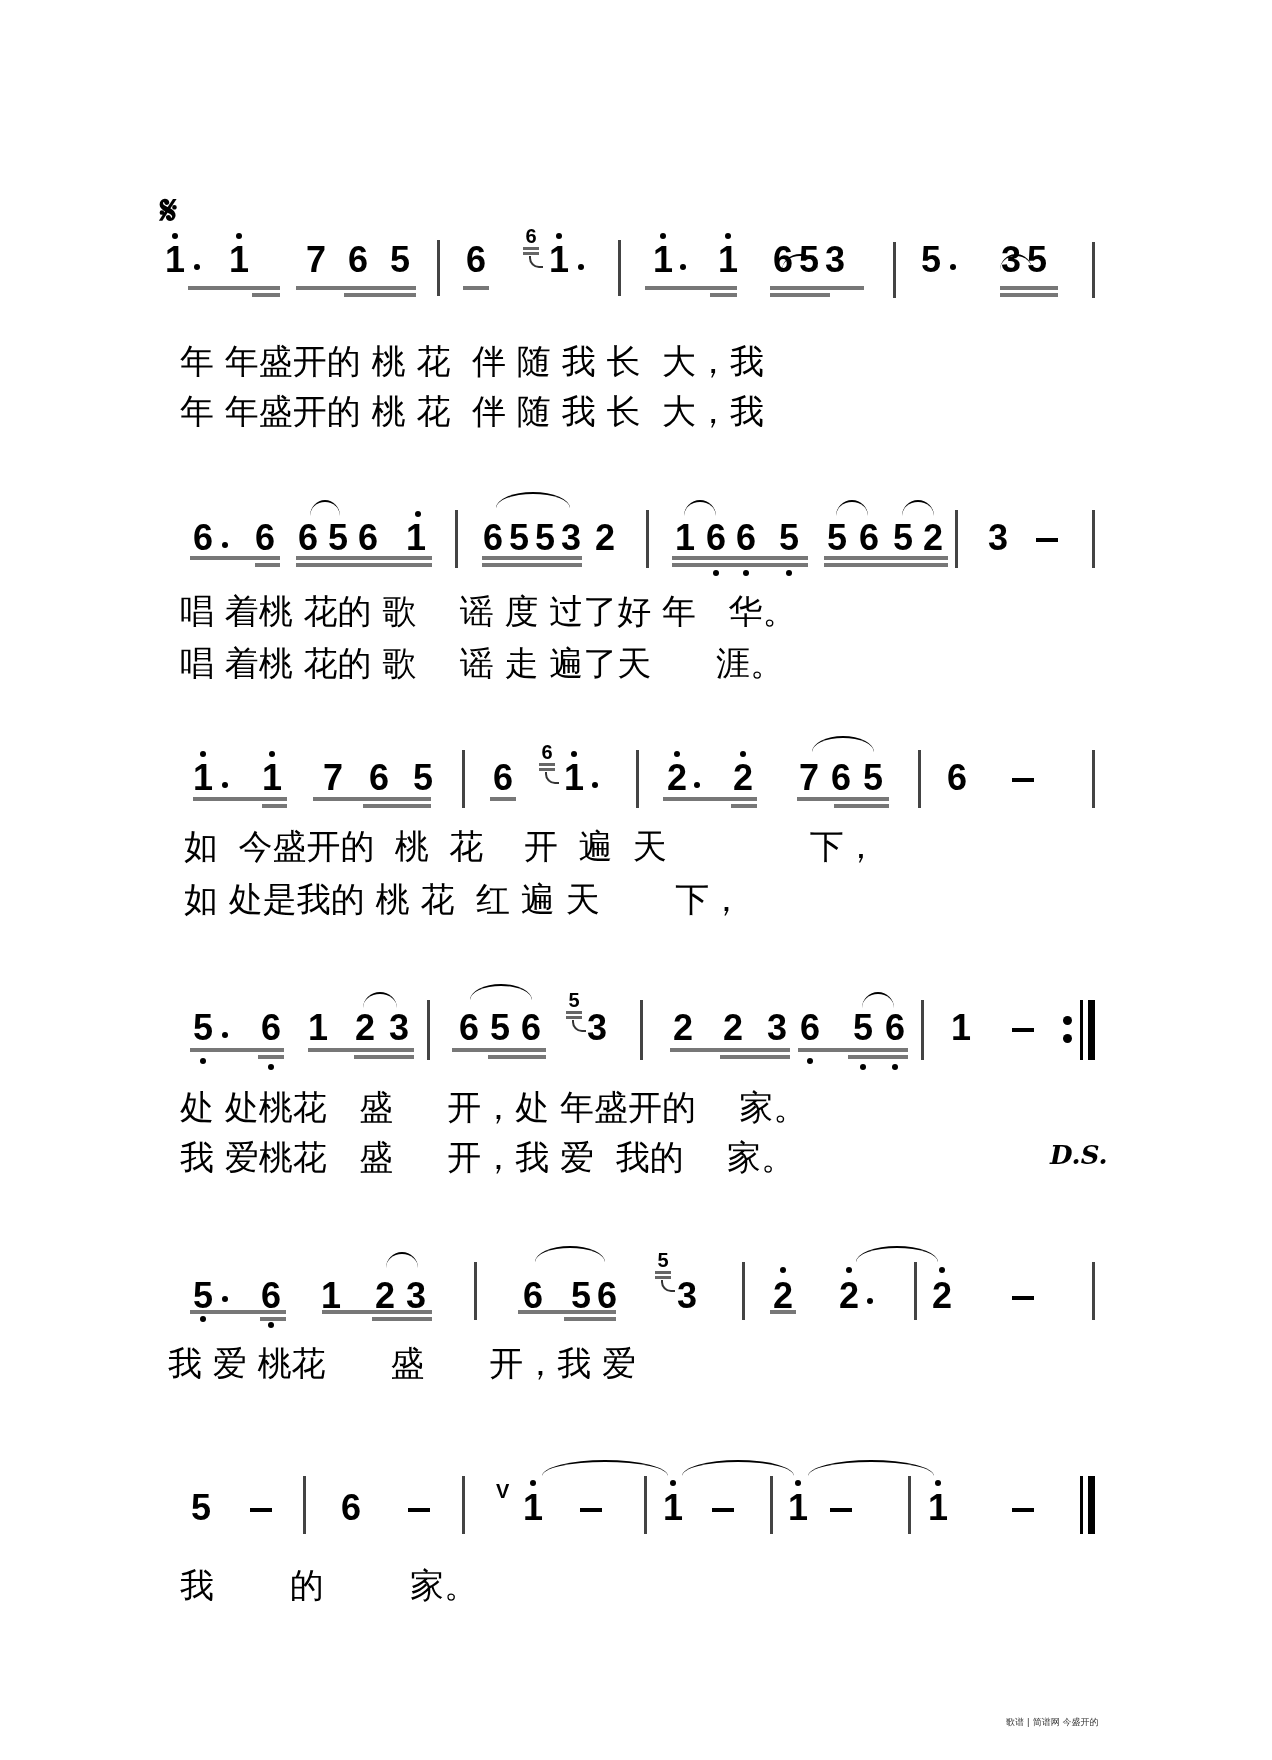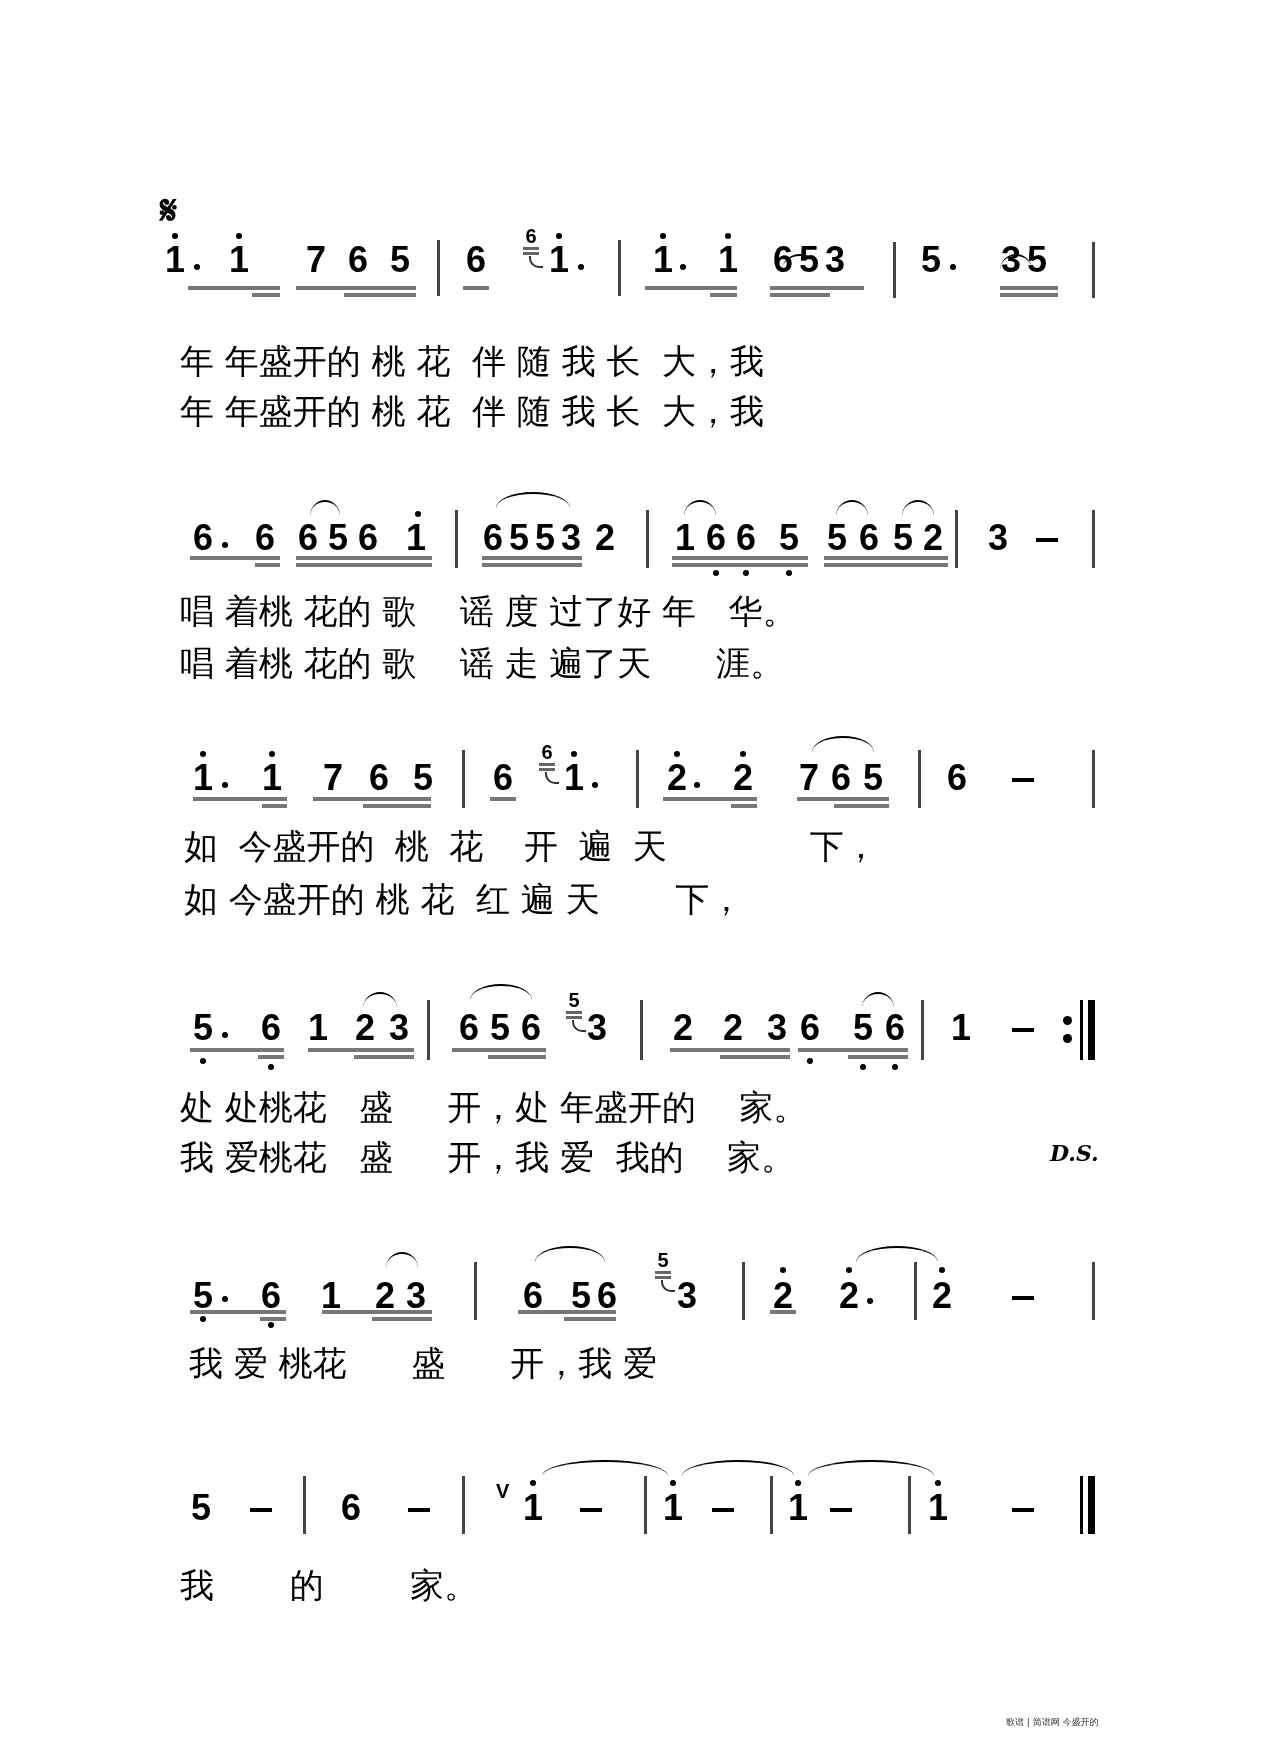--- a/index.html
+++ b/index.html
@@ -16,21 +16,21 @@
   .slur { position: absolute; border-top: 2.5px solid #000; border-radius: 50% 50% 0 0 / 100% 100% 0 0; height: 14px; }
   .grace { position: absolute; font-family: "Liberation Sans", sans-serif; font-weight: bold;
            font-size: 20px; line-height: 20px; width: 16px; text-align: center; }
   .grace-ul { position: absolute; height: 3px; background: #666; width: 16px; }
   .grace-hook { position: absolute; width: 12px; height: 10px; border-left: 2px solid #333; border-bottom: 2px solid #333; border-radius: 0 0 0 10px; }
   .lyric { position: absolute; font-family: "DejaVu Serif", serif; font-size: 34px; line-height: 38px; white-space: pre; letter-spacing: 0px; }
   .segno { position: absolute; font-family: "DejaVu Serif", serif; font-size: 40px; font-weight: bold; }
   .final-thin { position: absolute; width: 3px; background: #000; }
   .final-thick { position: absolute; width: 7px; background: #000; }
   .repeat-dot { position: absolute; width: 9px; height: 9px; border-radius: 50%; background: #000; }
-  .ds { position: absolute; font-family: "DejaVu Serif", serif; font-style: italic; font-weight: bold; font-size: 22px; }
+  .ds { position: absolute; font-family: "DejaVu Serif", serif; font-style: italic; font-weight: bold; font-size: 26px; }
   .breath { position: absolute; font-family: "Liberation Sans", sans-serif; font-weight: bold; font-size: 20px; }
   .footer { position: absolute; font-size: 9px; color: #333; white-space: nowrap; }
 </style>
 </head>
 <body>
 
 <div class="segno" style="left:160px; top:186px;">
   <span>𝄋</span>
 </div>
 
@@ -179,21 +179,21 @@
   <div class="note" style="left:828px; top:760px;">6</div>
   <div class="note" style="left:860px; top:760px;">5</div>
   <div class="ul" style="left:797px; top:797px; width:92px;"></div>
   <div class="ul" style="left:834px; top:804px; width:55px;"></div>
   <div class="bar" style="left:918px; top:750px; height:58px;"></div>
   <div class="note" style="left:944px; top:760px;">6</div>
   <div class="dash" style="left:1012px; top:778px;"></div>
   <div class="bar" style="left:1092px; top:750px; height:58px;"></div>
 
   <div class="lyric" style="left:184px; top:830px;font-family:Liberation Mono, monospace;">如 今盛开的 桃 花  开 遍 天       下，</div>
-  <div class="lyric" style="left:184px; top:880px;">如 今盛开的 桃 花  红 遍 天       下，</div>
+  <div class="lyric" style="left:184px; top:880px;">如 处是我的 桃 花  红 遍 天       下，</div>
 </div>
 
 <div>
   <div class="note" style="left:190px; top:1010px;">5</div>
   <div class="dot-below" style="left:200px; top:1058px;"></div>
   <div class="aug" style="left:222px; top:1032px;"></div>
   <div class="note" style="left:258px; top:1010px;">6</div>
   <div class="dot-below" style="left:268px; top:1064px;"></div>
   <div class="ul" style="left:190px; top:1048px; width:94px;"></div>
   <div class="ul" style="left:258px; top:1055px; width:26px;"></div>
@@ -276,21 +276,21 @@
   <div class="slur" style="left:856px; top:1246px; width:82px;"></div>
   <div class="note" style="left:836px; top:1278px;">2</div>
   <div class="dot-above" style="left:846px; top:1267px;"></div>
   <div class="aug" style="left:867px; top:1298px;"></div>
   <div class="bar" style="left:914px; top:1262px; height:58px;"></div>
   <div class="note" style="left:929px; top:1278px;">2</div>
   <div class="dot-above" style="left:939px; top:1267px;"></div>
   <div class="dash" style="left:1012px; top:1296px;"></div>
   <div class="bar" style="left:1092px; top:1262px; height:58px;"></div>
 
-  <div class="lyric" style="left:189px; top:1344px;">我 爱 桃花      盛      开，我 爱</div>
+  <div class="lyric" style="left:168px; top:1344px;">我 爱 桃花      盛      开，我 爱</div>
 </div>
 
 <div>
   <div class="note" style="left:188px; top:1490px;">5</div>
   <div class="dash" style="left:250px; top:1508px;"></div>
   <div class="bar" style="left:303px; top:1476px; height:58px;"></div>
   <div class="note" style="left:338px; top:1490px;">6</div>
   <div class="dash" style="left:408px; top:1508px;"></div>
   <div class="bar" style="left:462px; top:1476px; height:58px;"></div>
   <div class="breath" style="left:496px; top:1480px;">V</div>

